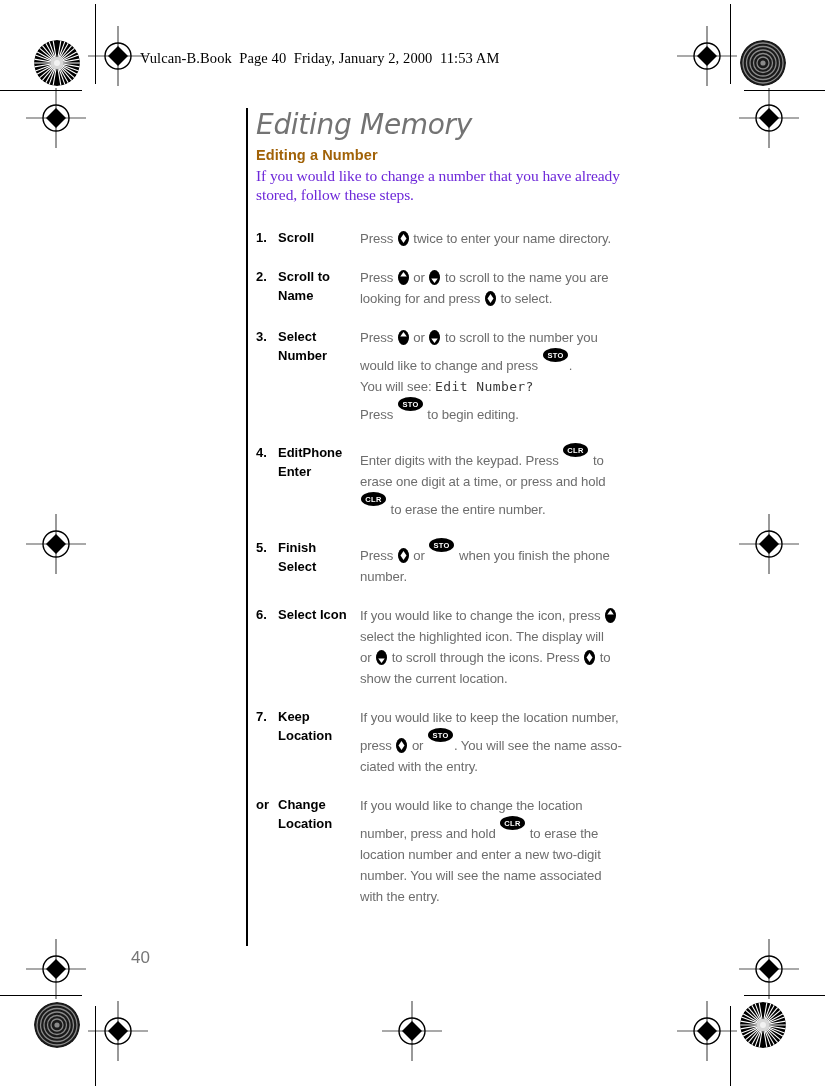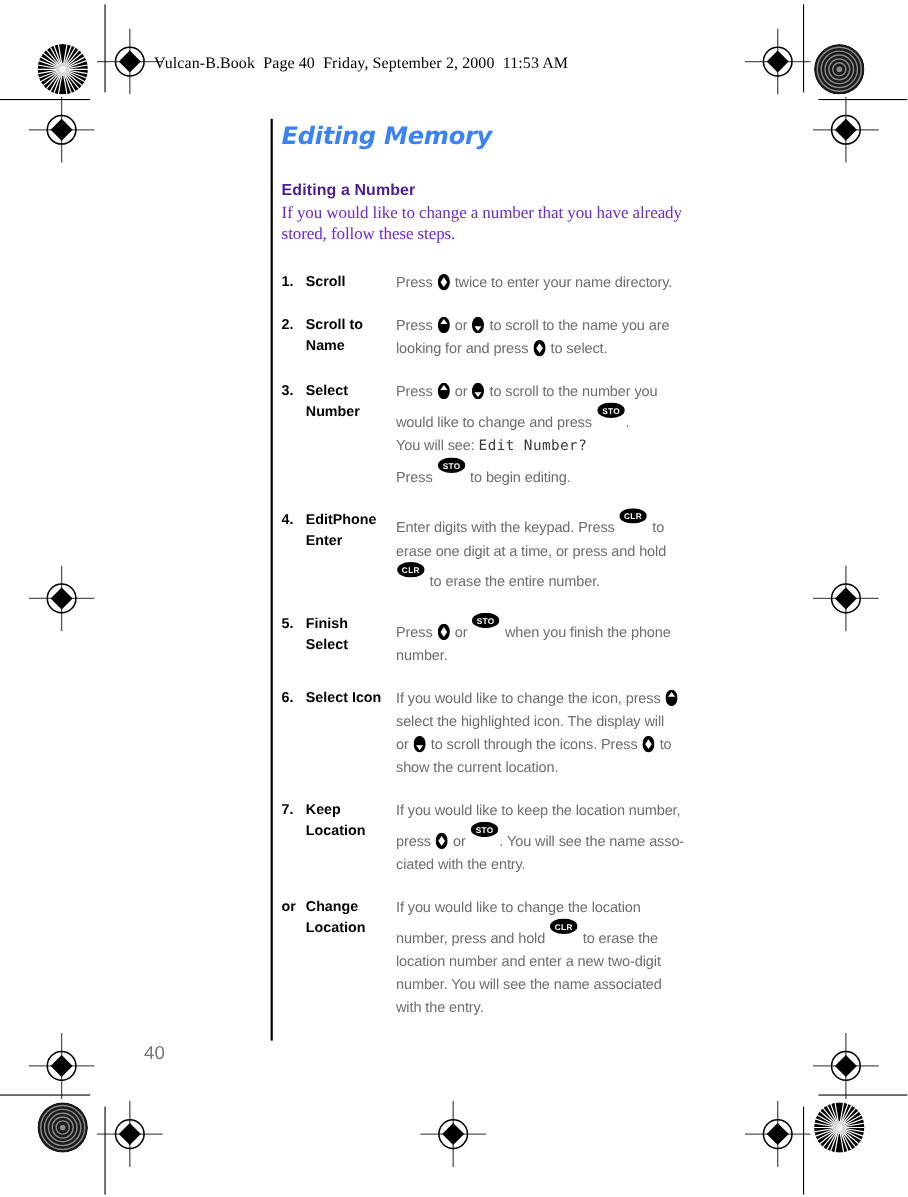--- a/index.html
+++ b/index.html
@@ -67,35 +67,35 @@
     left: 256px;
     top: 108px;
     width: 420px;
   }
 
   h1.chapter-title {
     margin: 0;
     padding: 0;
     font-family: "DejaVu Sans", sans-serif;
     font-style: italic;
-    font-weight: bold;
-    font-size: 22px;
+    font-weight: normal;
+    font-size: 28px;
     letter-spacing: -0.3px;
-    color: #3b82f6;
+    color: #737373;
     line-height: 34px;
   }
 
   h2.section-title {
-    margin: 22px 0 0 0;
+    margin: 4px 0 0 0;
     padding: 0;
     font-family: "Liberation Sans", sans-serif;
     font-weight: bold;
     font-size: 14.5px;
     letter-spacing: 0.1px;
-    color: #4c1d95;
+    color: #a16207;
     line-height: 18px;
   }
 
   p.intro {
     margin: 2px 0 0 0;
     padding: 0;
     font-family: "Liberation Serif", serif;
     font-size: 15.5px;
     line-height: 19px;
     color: #6d28d9;
@@ -418,21 +418,21 @@
 
 <div class="trimline v" style="left:95px; top:4px; height:80px;"></div>
 <div class="trimline v" style="left:730px; top:4px; height:80px;"></div>
 <div class="trimline h" style="left:0px; top:90px; width:82px;"></div>
 <div class="trimline h" style="left:744px; top:90px; width:81px;"></div>
 <div class="trimline h" style="left:0px; top:995px; width:82px;"></div>
 <div class="trimline h" style="left:744px; top:995px; width:81px;"></div>
 <div class="trimline v" style="left:95px; top:1006px; height:80px;"></div>
 <div class="trimline v" style="left:730px; top:1006px; height:80px;"></div>
 
-<div class="fileinfo">Vulcan-B.Book  Page 40  Friday, September 2, 2000  11:53 AM</div>
+<div class="fileinfo">Vulcan-B.Book  Page 40  Friday, January 2, 2000  11:53 AM</div>
 
 <div class="page-rule"></div>
 
 <div class="content">
   <h1 class="chapter-title">Editing Memory</h1>
   <h2 class="section-title">Editing a Number</h2>
   <p class="intro">If you would like to change a number that you have already stored, follow these steps.</p>
 
   <div class="steps" id="steps-list">
       <div class="step">

